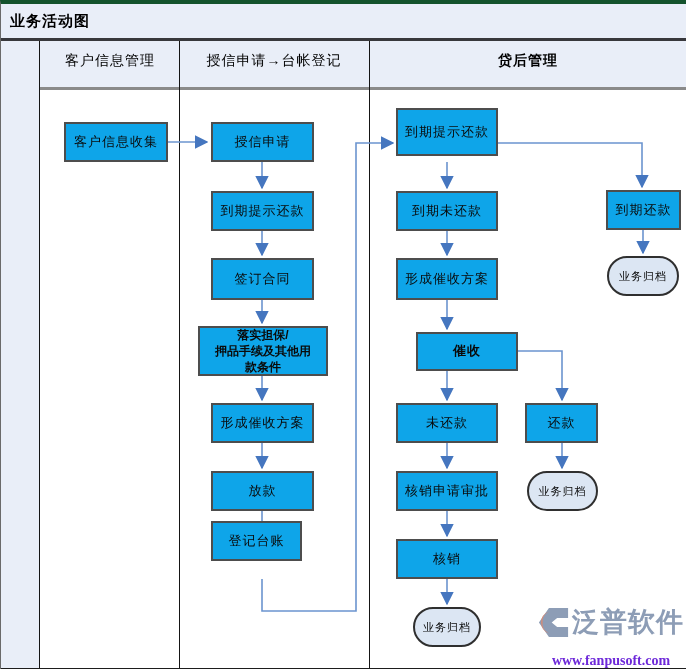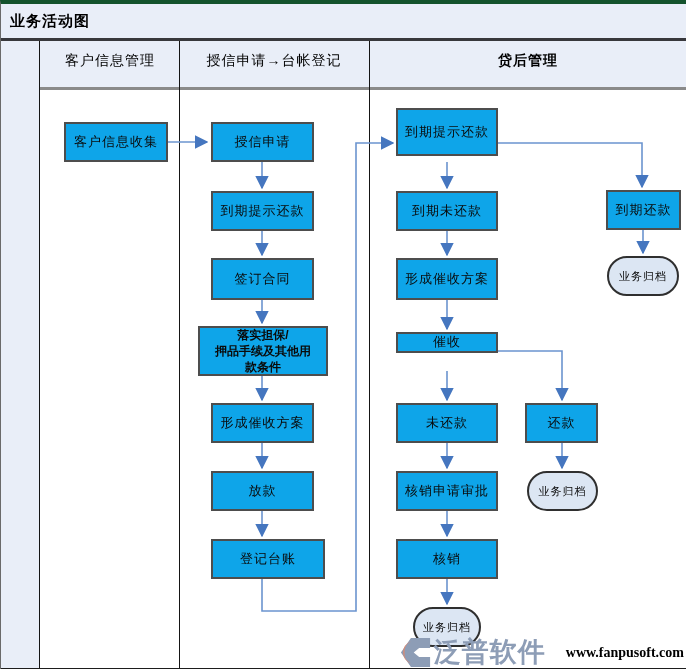--- a/index.html
+++ b/index.html
@@ -33,25 +33,25 @@
     display:flex;flex-direction:column;align-items:center;justify-content:center;
     text-align:center;font-size:13px;color:#0a0a0a;letter-spacing:1px;line-height:1.25;
   }
   .node.wide{font-size:12px;letter-spacing:0;line-height:16px;padding:0 2px;font-weight:bold;}
   .terminator{
     position:absolute;box-sizing:border-box;background:#dce6f3;border:2px solid #2f2f2f;
     border-radius:20px;display:flex;align-items:center;justify-content:center;
     font-size:11px;color:#0a0a0a;letter-spacing:1px;
   }
   .edges{position:absolute;left:0;top:0;width:686px;height:669px;pointer-events:none;}
-  .wm{position:absolute;right:3px;bottom:5px;display:flex;flex-direction:row;align-items:center;gap:20px;}
+  .wm{position:absolute;right:3px;bottom:5px;display:flex;flex-direction:column;align-items:center;}
   .wm-top{display:flex;align-items:center;gap:3px;}
   .wm-logo{width:31px;height:31px;}
   .wm-brand{font-size:27px;font-weight:bold;color:#8d9db6;letter-spacing:1px;line-height:1;}
-  .wm-url{font-size:14px;font-weight:bold;color:#000000;font-family:"Liberation Serif","DejaVu Serif",serif;margin-top:0px;line-height:1;}
+  .wm-url{font-size:14px;font-weight:bold;color:#6d28d9;font-family:"Liberation Serif","DejaVu Serif",serif;margin-top:16px;line-height:1;}
 </style>
 </head>
 <body>
 
 <div class="canvas">
 
   <div class="title-band">
     <span class="title-text">业务活动图</span>
   </div>
 
@@ -99,26 +99,26 @@
   <div class="node" style="left:210px;top:118px;width:103px;height:40px;">授信申请</div>
   <div class="node" style="left:210px;top:187px;width:103px;height:40px;">到期提示还款</div>
   <div class="node" style="left:210px;top:254px;width:103px;height:42px;">签订合同</div>
   <div class="node wide" style="left:197px;top:322px;width:130px;height:50px;">
     <span>落实担保/</span>
     <span>押品手续及其他用</span>
     <span>款条件</span>
   </div>
   <div class="node" style="left:210px;top:399px;width:103px;height:40px;">形成催收方案</div>
   <div class="node" style="left:210px;top:467px;width:103px;height:40px;">放款</div>
-  <div class="node" style="left:210px;top:535px;width:114px;height:40px;">登记台账</div>
+  <div class="node" style="left:210px;top:517px;width:91px;height:40px;">登记台账</div>
 
   <div class="node" style="left:395px;top:104px;width:102px;height:48px;">到期提示还款</div>
   <div class="node" style="left:395px;top:187px;width:102px;height:40px;">到期未还款</div>
   <div class="node" style="left:395px;top:254px;width:102px;height:42px;">形成催收方案</div>
-  <div class="node" style="left:395px;top:328px;width:102px;height:21px;">催收</div>
+  <div class="node" style="left:415px;top:328px;width:102px;height:39px;font-weight:bold;">催收</div>
   <div class="node" style="left:395px;top:399px;width:102px;height:40px;">未还款</div>
   <div class="node" style="left:395px;top:467px;width:102px;height:40px;">核销申请审批</div>
   <div class="node" style="left:395px;top:535px;width:102px;height:40px;">核销</div>
   <div class="terminator" style="left:412px;top:603px;width:68px;height:40px;">业务归档</div>
 
   <div class="node" style="left:524px;top:399px;width:73px;height:40px;">还款</div>
   <div class="terminator" style="left:526px;top:467px;width:71px;height:40px;">业务归档</div>
 
   <div class="node" style="left:605px;top:186px;width:75px;height:40px;">到期还款</div>
   <div class="terminator" style="left:606px;top:252px;width:72px;height:40px;">业务归档</div>

